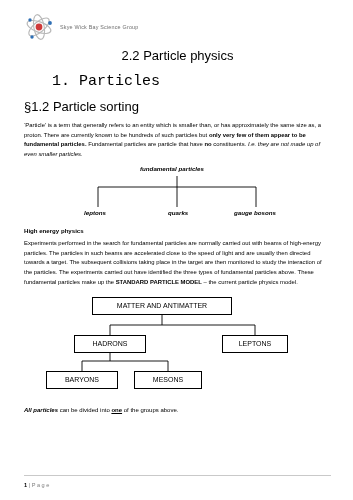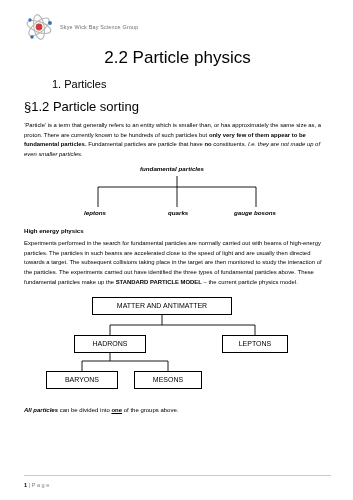--- a/index.html
+++ b/index.html
@@ -40,28 +40,28 @@
     font-family: "Liberation Sans", sans-serif;
     font-size: 5.4px;
     color: #6f6f6f;
     letter-spacing: .2px;
   }
 
   
   h1.doc-title {
     font-family: "Liberation Sans", sans-serif;
     font-weight: normal;
-    font-size: 17px;
+    font-size: 13px;
     text-align: center;
     margin: 4px 0 10px 0;
     color: #000;
   }
   .section-num {
-    font-family: Liberation Sans, sans-serif;
-    font-size: 11px;
+    font-family: Liberation Mono, monospace;
+    font-size: 15px;
     margin: 0 0 9px 28px;
     color: #000;
   }
   .subsection {
     font-family: "Liberation Sans", sans-serif;
     font-size: 13px;
     margin: 0 0 7px 0;
     color: #000;
   }
   p.body {

